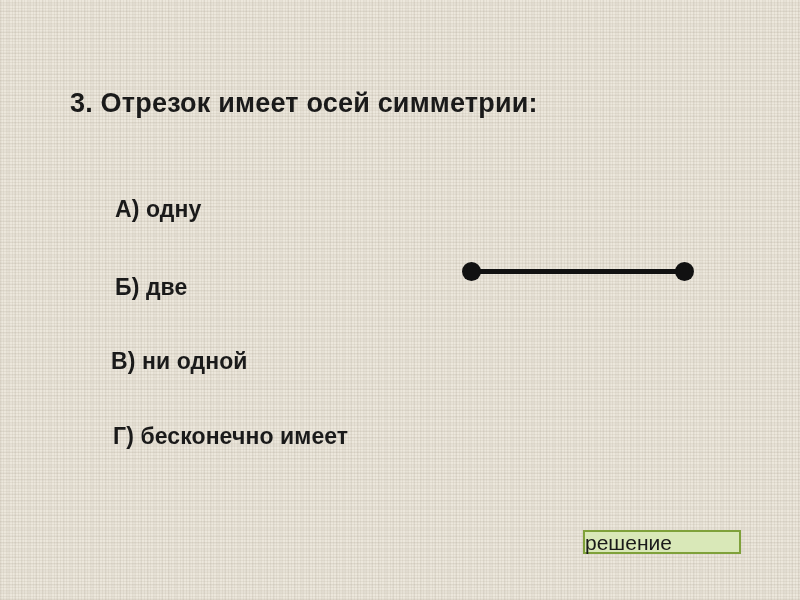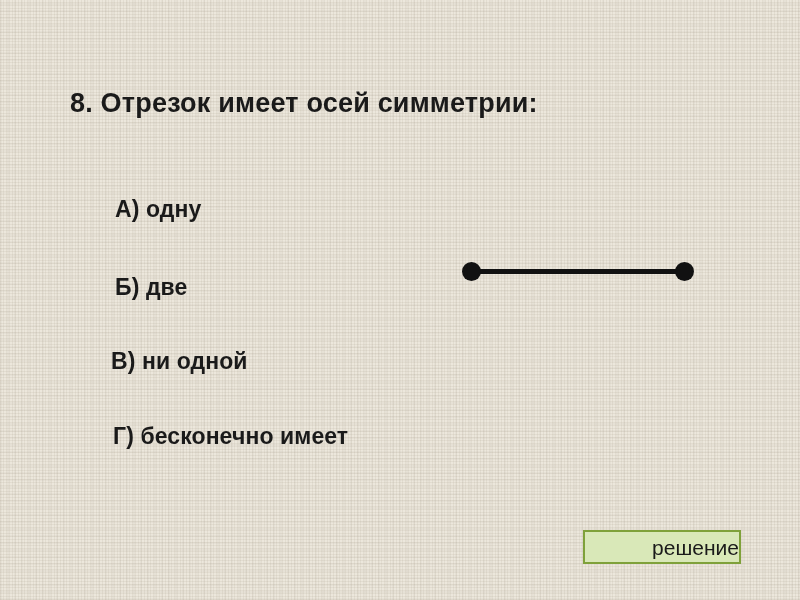--- a/index.html
+++ b/index.html
@@ -71,40 +71,40 @@
     background: #111111;
   }
   .seg-dot-left { left: 0px; }
   .seg-dot-right { right: 0px; }
 
   .solution-button {
     position: absolute;
     left: 583px;
     top: 530px;
     width: 158px;
-    height: 34px;
+    height: 24px;
     background: #d9e8b8;
     border: 2px solid #7fa13a;
     display: flex;
     align-items: center;
-    justify-content: flex-end;
+    justify-content: flex-start;
     box-sizing: border-box;
   }
   .solution-button .label {
     font-size: 21px;
     color: #1a1a1a;
     line-height: 1;
   }
 </style>
 </head>
 <body>
 
 <div class="slide">
 
-  <div class="question-title">8. Отрезок имеет осей симметрии:</div>
+  <div class="question-title">3. Отрезок имеет осей симметрии:</div>
 
   <div class="answer answer-a">А) одну</div>
 
   <div class="answer answer-b">Б) две</div>
 
   <div class="answer answer-v">В) ни одной</div>
 
   <div class="answer answer-g">Г) бесконечно имеет</div>
 
   <div class="figure">

